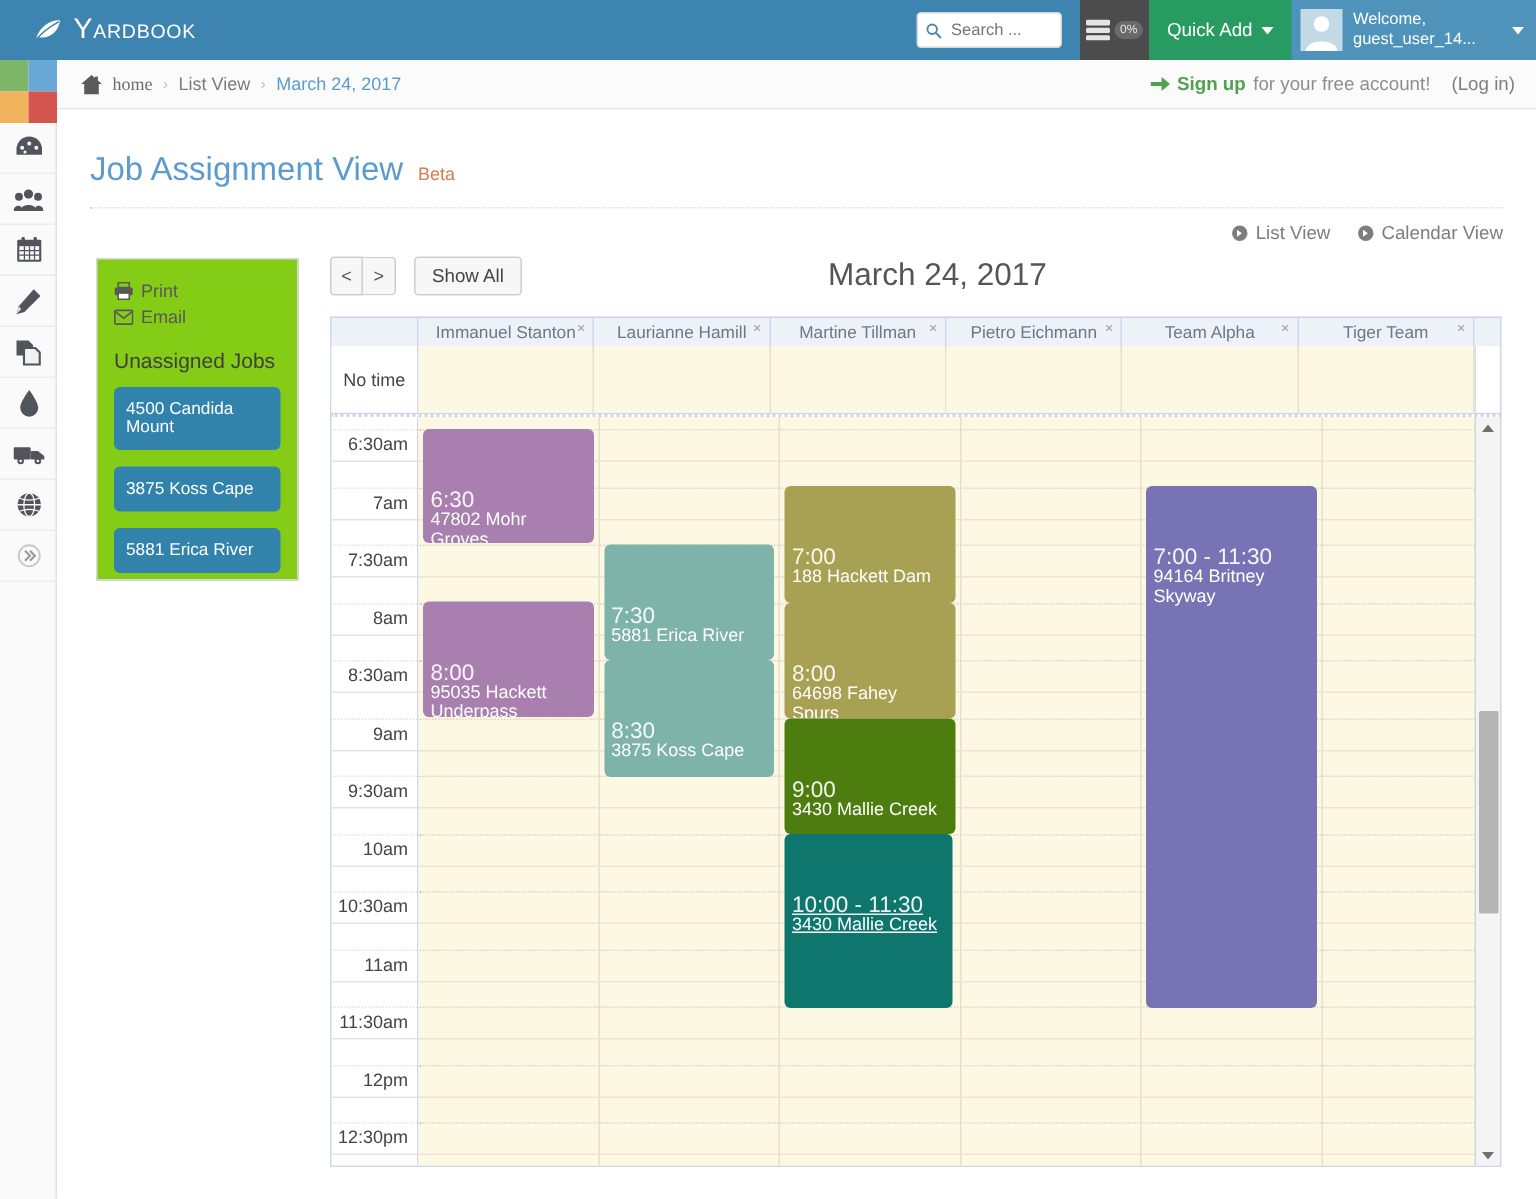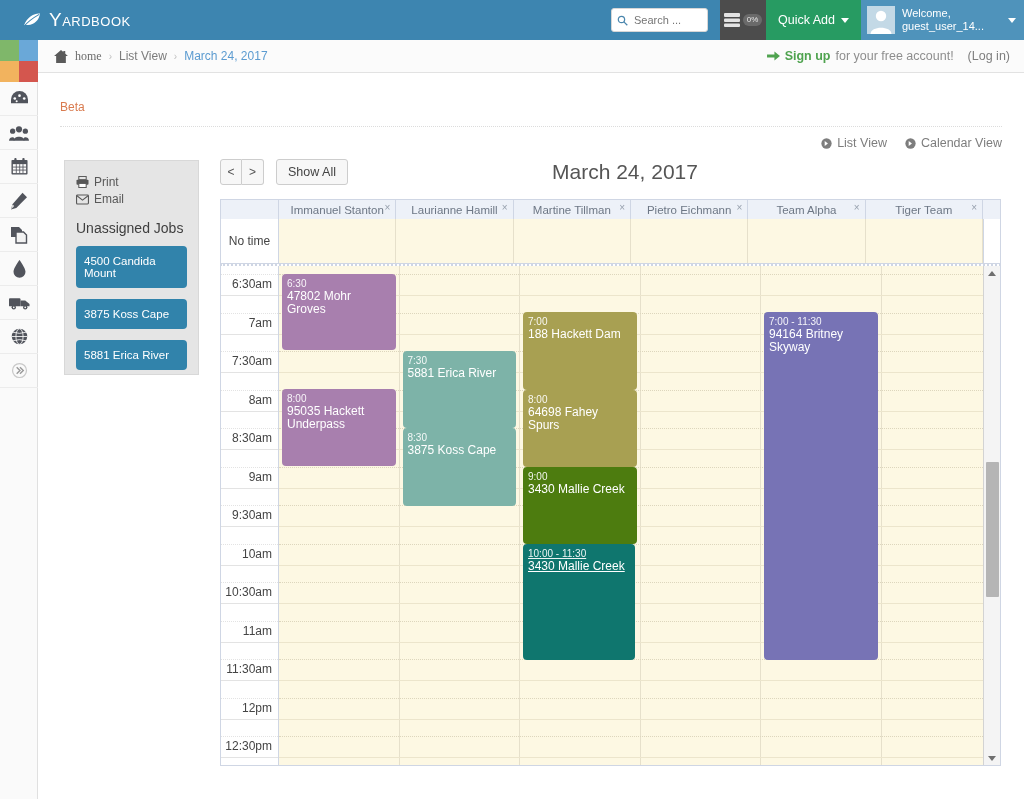--- a/index.html
+++ b/index.html
@@ -127,21 +127,21 @@
     display: flex; justify-content: flex-end; gap: 18px;
     margin: 9px 22px 0 0; font-size: 12.5px; color: #7d7d7d;
   }
   .view-link { display: flex; align-items: center; gap: 5px; cursor: pointer; }
 
   .content-row { display: flex; margin-top: 8px; }
 
   
   .leftpanel {
     width: 135px; margin-left: 26px; margin-top: 2px;
-    background: #e5e5e5; border: 1px solid #d8d8d8;
+    background: #84cc16; border: 1px solid #d8d8d8;
     padding: 14px 11px 18px 11px; height: 215px;
   }
   .pe-row { display: flex; align-items: center; gap: 5px; font-size: 12px; color: #585858; margin-bottom: 3px; }
   .unassigned-h { font-size: 14px; color: #3f3f3f; margin: 14px 0 10px 0; }
   .job-btn {
     background: #3183ab; color: #fff; font-size: 11.5px;
     border-radius: 4px; padding: 9px 8px; margin-bottom: 11px;
     cursor: pointer; text-align: left;
   }
 
@@ -206,21 +206,21 @@
     border-right: 1px solid #e6e0cb;
   }
   .rowline { position: absolute; left: 0; right: 0; border-top: 1px solid #ece5cc; }
   .rowline-d { position: absolute; left: 0; right: 0; border-top: 1px dotted #ddd6bd; }
 
   .ev {
     position: absolute; border-radius: 4px; color: #fff;
     padding: 3px 5px; overflow: hidden; cursor: pointer;
     line-height: 13px;
   }
-  .ev-time { font-size: 10px; opacity: .92; display: block; }
+  .ev-time { font-size: 15px; opacity: .92; display: block; margin-top: 38px; }
   .ev-title { font-size: 12px; display: block; }
 
   .vscroll {
     width: 17px; flex: none; background: #f4f4f4;
     border-left: 1px solid #d3d3d3; position: relative;
   }
   .sb-arrow {
     position: absolute; left: 0; right: 0; height: 14px;
     display: flex; align-items: center; justify-content: center;
     cursor: pointer;
@@ -394,20 +394,21 @@
       <circle cx="9" cy="9" r="7.4" fill="none" stroke="#c9c9c9" stroke-width="1.3"></circle>
       <path d="M6 5.5 L9.5 9 L6 12.5" fill="none" stroke="#9a9a9a" stroke-width="1.5"></path>
       <path d="M9.5 5.5 L13 9 L9.5 12.5" fill="none" stroke="#9a9a9a" stroke-width="1.5"></path>
     </svg>
   </div>
 </div>
 
 <div class="page">
 
   <div class="page-title-row">
+    <span class="page-title">Job Assignment View</span>
     <span class="page-beta">Beta</span>
   </div>
   <div class="title-rule"></div>
 
   <div class="view-links">
     <span class="view-link">
       <svg width="11" height="11" viewBox="0 0 12 12">
         <circle cx="6" cy="6" r="5.6" fill="#7d7d7d"></circle>
         <path d="M4 3.4 L7.6 6 L4 8.6 Z" fill="#ffffff"></path>
       </svg>

